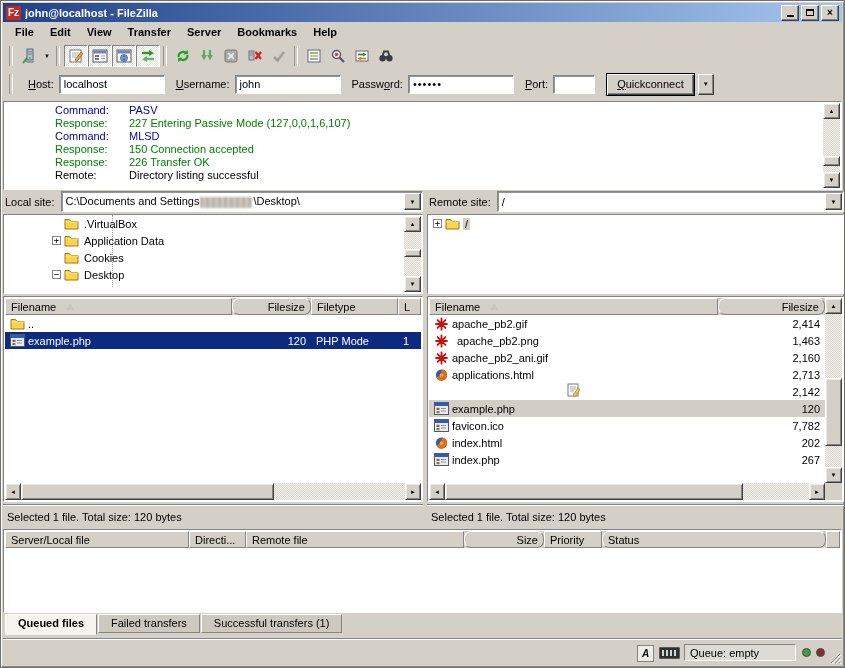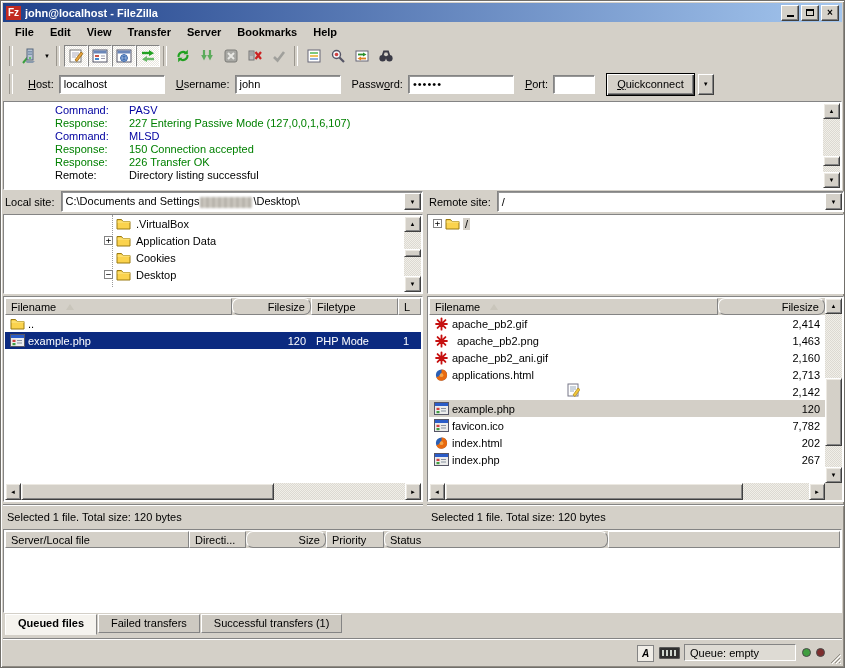--- a/index.html
+++ b/index.html
@@ -76,21 +76,21 @@
          box-shadow:inset 1px 1px 0 rgba(64,64,64,.55);display:flex;align-items:center;padding-left:4px;position:relative;white-space:nowrap;}
   .combo-btn{position:absolute;right:1px;top:1px;bottom:1px;width:17px;background:#d4d0c8;border:1px solid;
              border-color:#fff #404040 #404040 #fff;box-shadow:inset -1px -1px 0 #848484;display:flex;align-items:center;
              justify-content:center;font-size:6px;box-sizing:border-box;}
   .redacted{display:inline-block;width:52px;height:11px;margin:0 1px;vertical-align:middle;border-radius:1px;
             background:repeating-linear-gradient(90deg,#b6b2aa 0 3px,#ccc8c0 3px 6px);filter:blur(1px);}
   .treebox{position:absolute;left:0;top:23px;right:0;height:80px;background:#fff;box-sizing:border-box;
            border:1px solid;border-color:#848484 #fff #fff #848484;overflow:hidden;}
   #localTree::before{content:"";position:absolute;left:108px;top:0;height:72px;border-left:1px dotted #9a9a9a;}
   .trow{height:17px;display:flex;align-items:center;gap:3px;white-space:nowrap;position:relative;}
-  #localTree .trow{padding-left:100px;}
+  #localTree .trow{padding-left:48px;}
   #remoteTree .trow{padding-left:5px;}
   .exp{flex:0 0 9px;width:9px;height:9px;box-sizing:border-box;border:1px solid #848484;background:#fff;
        font-size:9px;line-height:7px;text-align:center;z-index:1;font-family:"DejaVu Sans Mono",monospace;}
   .exp.empty{border:none;background:transparent;}
   .tlabel{padding:0 2px;}
   .tlabel.selected{background:var(--selblur,#d4d0c8);}
   .listbox{position:absolute;left:0;top:105px;right:0;height:206px;background:#fff;box-sizing:border-box;
            border:1px solid;border-color:#848484 #fff #fff #848484;}
   .lhdr{position:absolute;left:1px;top:1px;right:1px;height:17px;display:flex;background:#d4d0c8;overflow:hidden;}
   #remoteList .lhdr{right:18px;}
@@ -685,20 +685,23 @@
   </div>
 
   <div class="queuebox">
     <div class="qhdr" id="queueHeader">
         <span class="hcell" style="width: 184px;">
           <span>Server/Local file</span>
         </span>
         <span class="hcell" style="width: 57px;">
           <span>Directi...</span>
         </span>
+        <span class="hcell" style="width: 218px;">
+          <span>Remote file</span>
+        </span>
         <span class="hcell right" style="width: 80px;">
           <span>Size</span>
         </span>
         <span class="hcell" style="width: 58px;">
           <span>Priority</span>
         </span>
         <span class="hcell" style="width: 224px; border-radius: 7px;">
           <span>Status</span>
         </span>
         <span class="hcell fill">

